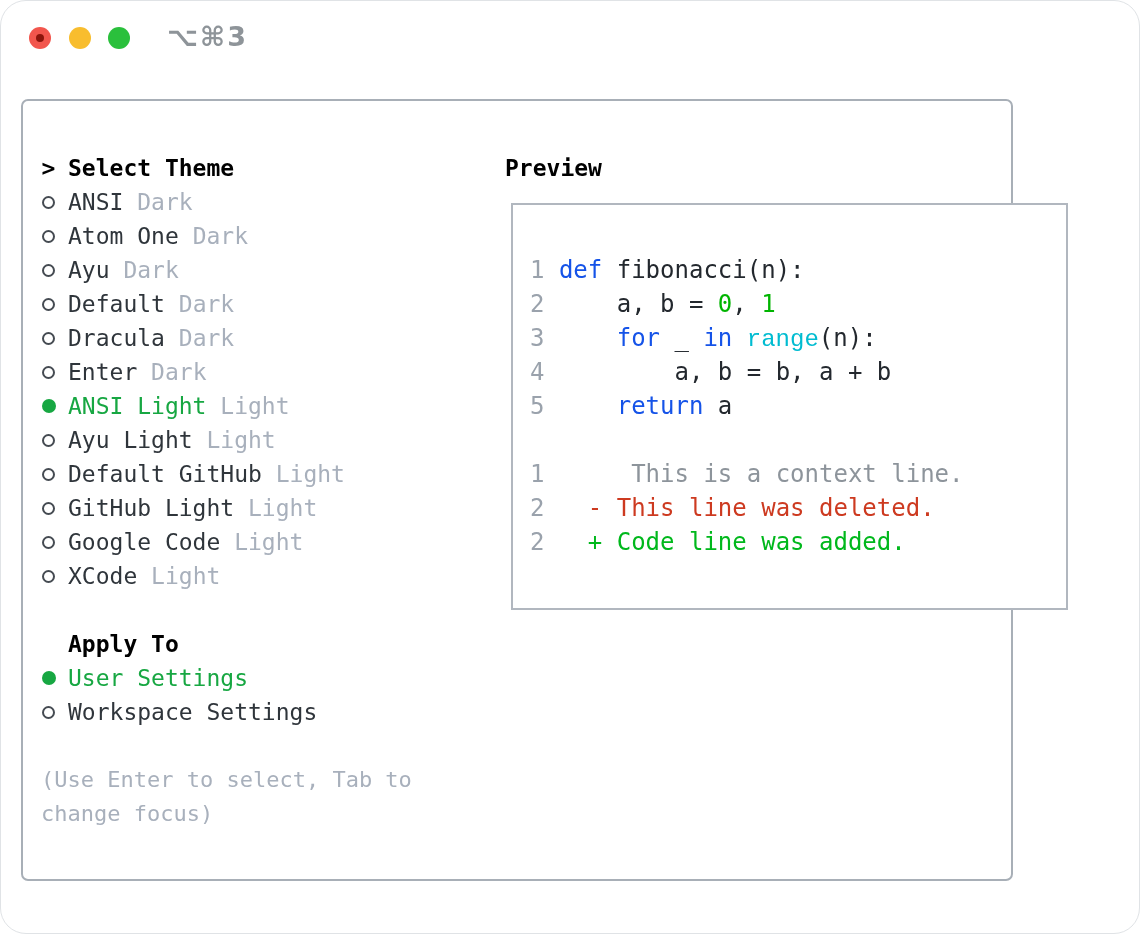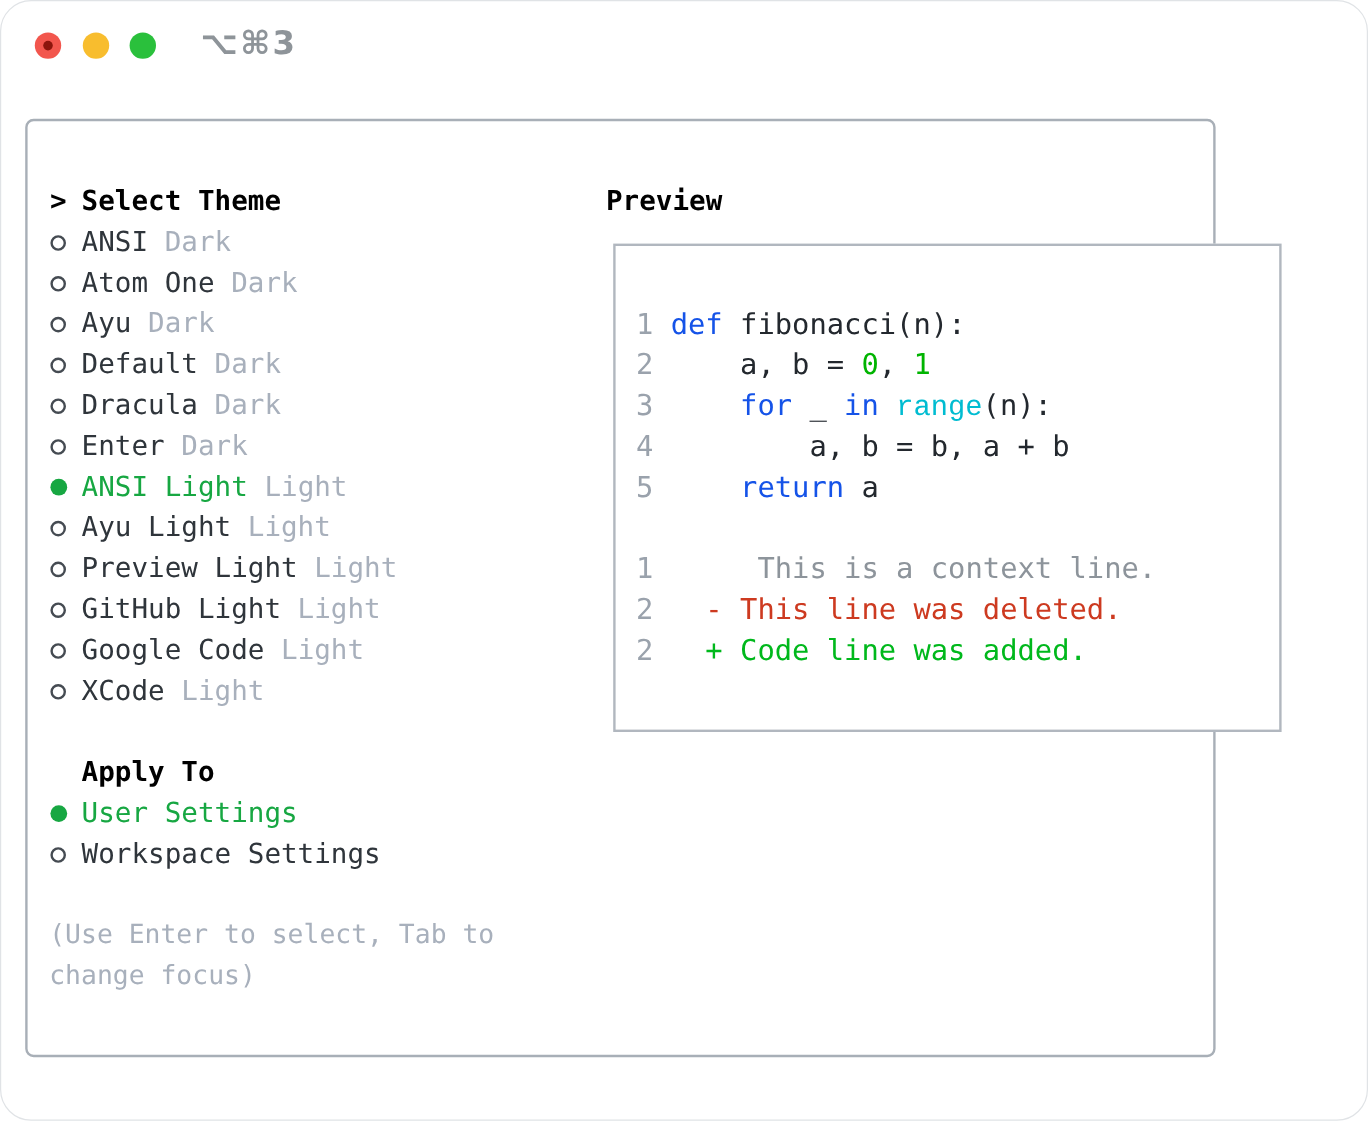--- a/index.html
+++ b/index.html
@@ -143,21 +143,21 @@
           <div class="row">
             <div class="marker">
               <div class="radio"></div>
             </div>
             <span class="label"><span class="item-name">Ayu Light</span><span class="item-tag"> Light</span></span>
           </div>
           <div class="row">
             <div class="marker">
               <div class="radio"></div>
             </div>
-            <span class="label"><span class="item-name">Preview Light</span><span class="item-tag"> Light</span></span>
+            <span class="label"><span class="item-name">Default GitHub</span><span class="item-tag"> Light</span></span>
           </div>
           <div class="row">
             <div class="marker">
               <div class="radio"></div>
             </div>
             <span class="label"><span class="item-name">GitHub Light</span><span class="item-tag"> Light</span></span>
           </div>
           <div class="row">
             <div class="marker">
               <div class="radio"></div>

